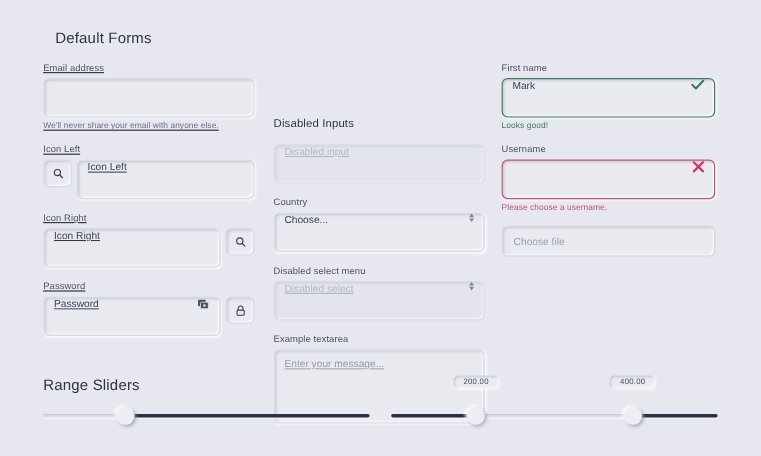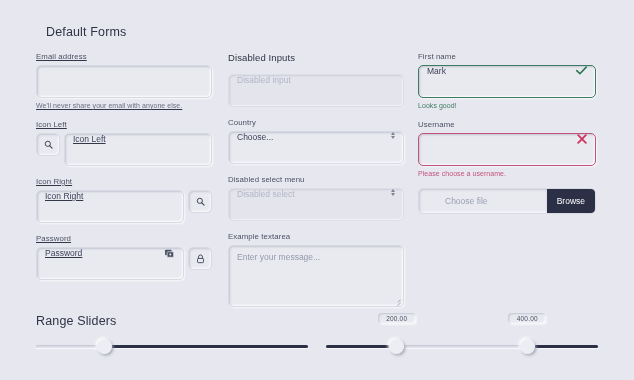--- a/index.html
+++ b/index.html
@@ -31,21 +31,21 @@
     font-weight: 400;
     color: #2e3344;
     letter-spacing: .15px;
   }
   #forms-title  { left: 46px; top: 25px; }
   #sliders-title{ left: 36px; top: 314px; }
 
   
   .col { position: absolute; top: 52px; }
   #col-left   { left: 36px;  width: 176px; text-decoration: underline; }
-  #col-mid    { left: 228px; width: 176px; }
+  #col-mid    { left: 228px; width: 176px; margin-top: 46px; }
   #col-right  { left: 418px; width: 178px; }
 
   .col-heading {
     font-size: 9.5px;
     color: #2e3344;
     margin-bottom: 11px;
     letter-spacing: .1px;
   }
 
   .field { margin-bottom: 11px; }
@@ -72,21 +72,21 @@
     display: flex;
     align-items: flex-start;
     padding: 0 8px;
     font-size: 8.5px;
     color: #3c4158;
     overflow: hidden;
   }
   .ctrl.empty { background: #e9eaf0; }
 
   .ctrl .val { flex: 1; white-space: nowrap; overflow: hidden; }
-  .ctrl .ph  { flex: 1; color: #a9adbe; white-space: nowrap; overflow: hidden; }
+  .ctrl .ph  { flex: 1; color: #a9adbe; white-space: nowrap; overflow: hidden; text-decoration: underline; }
 
   .help {
     font-size: 7px;
     color: #6a6f82;
     margin-top: 4px;
     letter-spacing: .05px;
   }
 
   
   .igroup { display: flex; align-items: stretch; width: 100%; }
@@ -163,21 +163,21 @@
   .file {
     position: relative;
     width: 100%;
     height: 26px;
     border-radius: 5px;
     background: #e9eaf0;
     border: 1px solid #d7d9e3;
     box-shadow: inset 1px 1px 2px rgba(163,167,184,.5),
                 inset -1px -1px 2px rgba(255,255,255,.95);
     display: flex; align-items: center;
-    padding-left: 26px;
+    padding-left: 9px;
     font-size: 8.5px;
     color: #9aa0b2;
     overflow: hidden;
   }
   .file .browse {
     margin-left: auto;
     height: 100%;
     min-width: 48px;
     background: #2b3047;
     color: #ffffff;
@@ -379,21 +379,20 @@
             <line x1="10.6" y1="1.4" x2="1.4" y2="10.6" stroke="#d1345f" stroke-width="2.2" stroke-linecap="round"></line>
           </svg>
         </span>
       </div>
       <div class="help invalid-text">Please choose a username.</div>
     </div>
 
     <div class="field">
       <div class="file">
         <span>Choose file</span>
-        <span class="browse">Browse</span>
       </div>
     </div>
 
   </div>
 
   <div class="section-title" id="sliders-title">Range Sliders</div>
 
   <div class="slider-row" id="slider-single">
     <div class="track"></div>
     <div class="fill" id="single-fill" style="left: 25%; right: 0px;"></div>

